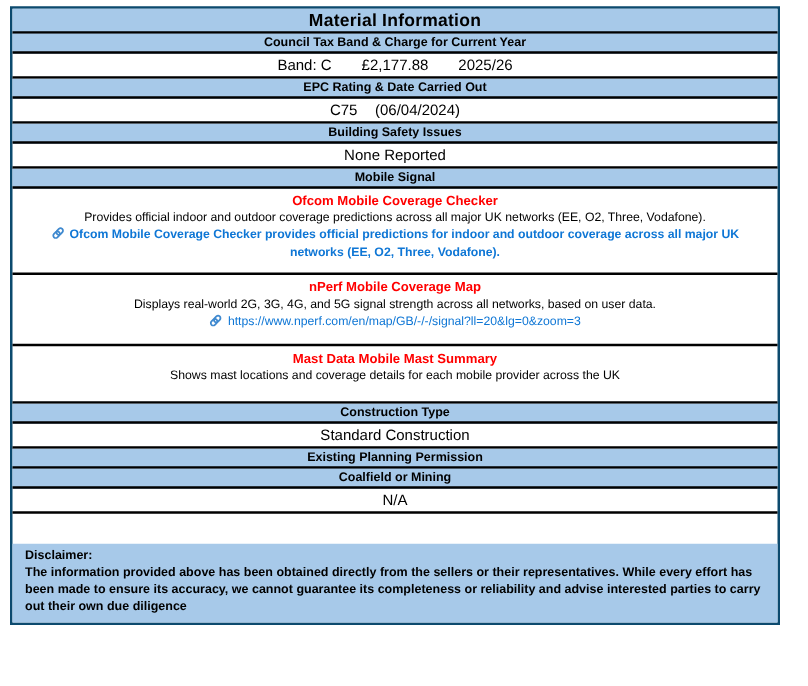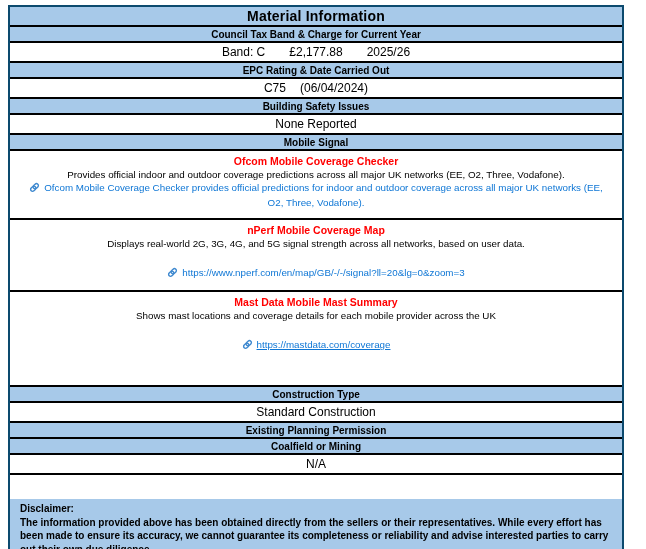--- a/index.html
+++ b/index.html
@@ -17,27 +17,27 @@
     text-align:center; overflow:hidden;
   }
   .row:last-child { border-bottom:none; }
   .blue { background:#A7C9E9; }
   .title-row { height:20px; font-size:14px; font-weight:bold; letter-spacing:.2px; }
   .head { height:16px; font-size:10px; font-weight:bold; }
   .val  { height:20px; font-size:12px; }
   .gap-lg { margin-left:24px; }
   .gap-md { margin-left:14px; }
   .block { display:block; padding:4px 10px 9px; line-height:13px; }
-  .block.pad-b-lg { padding-bottom:32px; }
+  .block.pad-b-lg { padding-bottom:14px; }
   .red-title { color:#FF0000; font-weight:bold; font-size:10.5px; line-height:13px; }
   .desc { font-size:9.8px; line-height:13px; }
-  .link-line { font-size:9.8px; line-height:13px; margin-top:16px; }
+  .link-line { font-size:9.8px; line-height:13px; margin-top:1px; }
   .link-line a { color:#0E76D5; text-decoration:none; cursor:pointer; }
   .link-line.underline a { text-decoration:underline; }
-  .ofcom-wrap { max-width:576px; margin:0 auto; }
+  .ofcom-wrap { max-width:576px; margin:0 auto;font-weight:bold; }
   .chain { display:inline-block; vertical-align:-2px; margin-right:4px; }
   .disclaimer-row {
     display:block; text-align:left; padding:3px 10px 6px;
     font-size:10px; font-weight:bold; line-height:13.5px;margin-top:24px;
   }
 </style>
 </head>
 <body>
 
 <div class="mtable">
@@ -96,28 +96,20 @@
                 <rect x="1.5" y="6.5" width="10.5" height="7" rx="3.5"></rect>
                 <rect x="8" y="6.5" width="10.5" height="7" rx="3.5"></rect>
               </g>
             </svg></span><span>https://www.nperf.com/en/map/GB/-/-/signal?ll=20&amp;lg=0&amp;zoom=3</span></a>
     </div>
   </div>
 
   <div class="row block pad-b-lg">
     <div class="red-title">Mast Data Mobile Mast Summary</div>
     <div class="desc">Shows mast locations and coverage details for each mobile provider across the UK</div>
-    <div class="link-line underline">
-      <a href="#"><span class="chain"><svg width="11" height="11" viewBox="0 0 20 20">
-              <g fill="none" stroke="#3f89cf" stroke-width="2.6" transform="rotate(-45 10 10)">
-                <rect x="1.5" y="6.5" width="10.5" height="7" rx="3.5"></rect>
-                <rect x="8" y="6.5" width="10.5" height="7" rx="3.5"></rect>
-              </g>
-            </svg></span><span>https://mastdata.com/coverage</span></a>
-    </div>
   </div>
 
   <div class="row blue head">
     <span>Construction Type</span>
   </div>
   <div class="row val">
     <span>Standard Construction</span>
   </div>
 
   <div class="row blue head">

